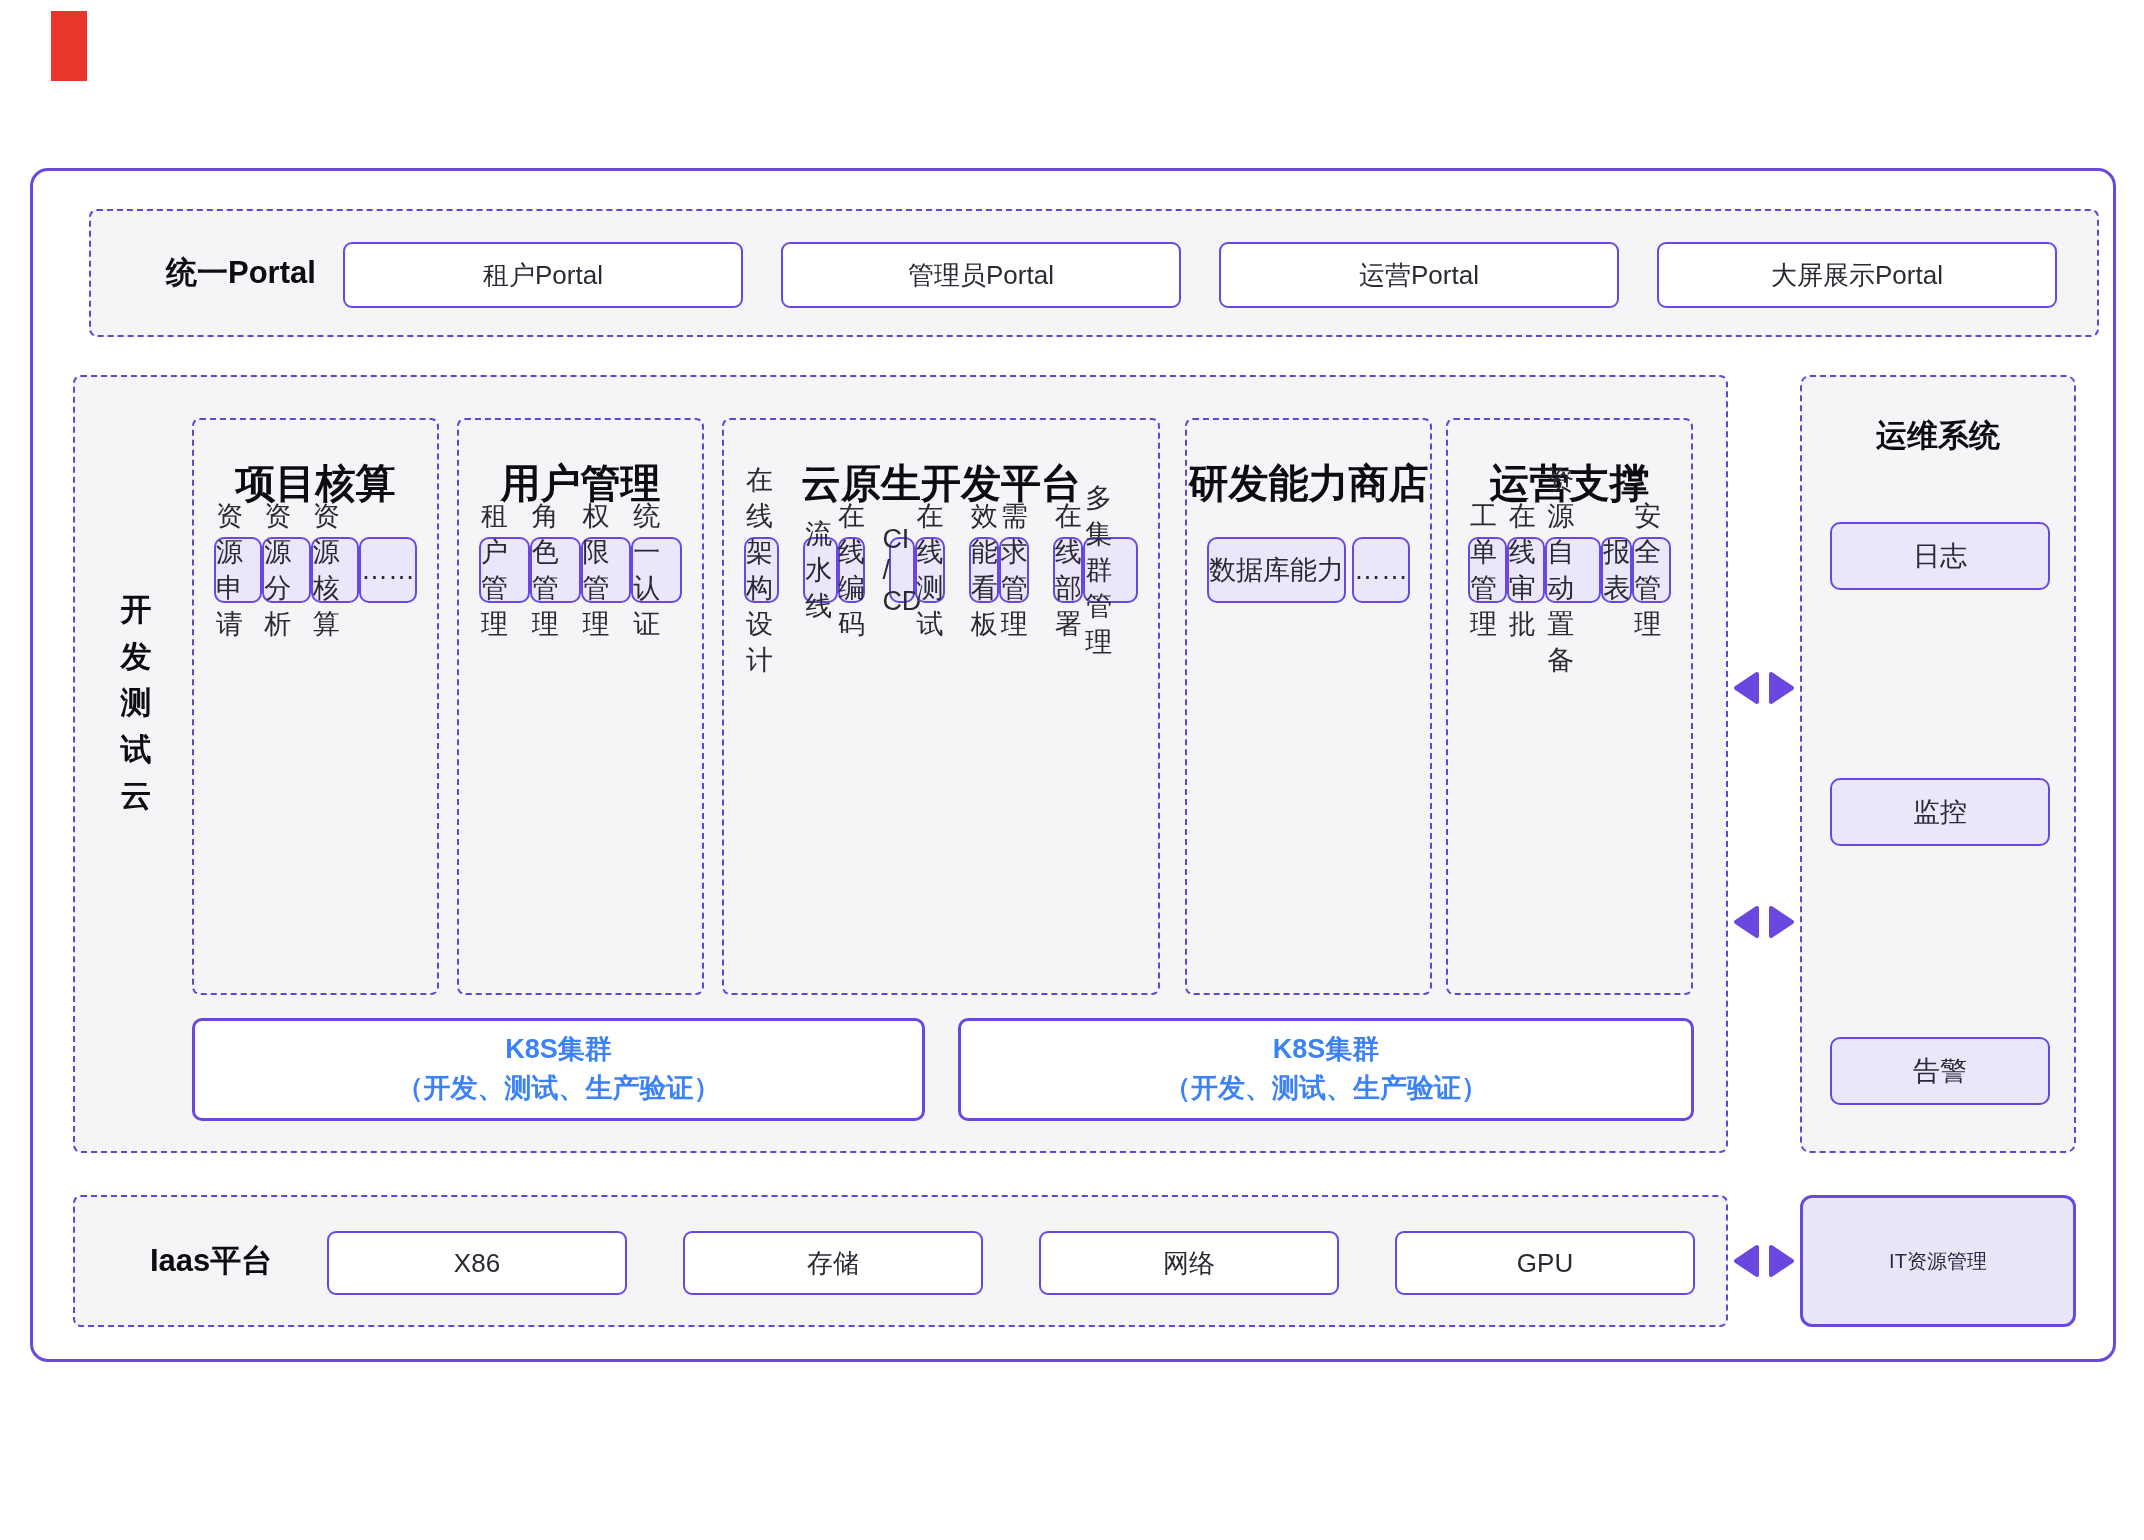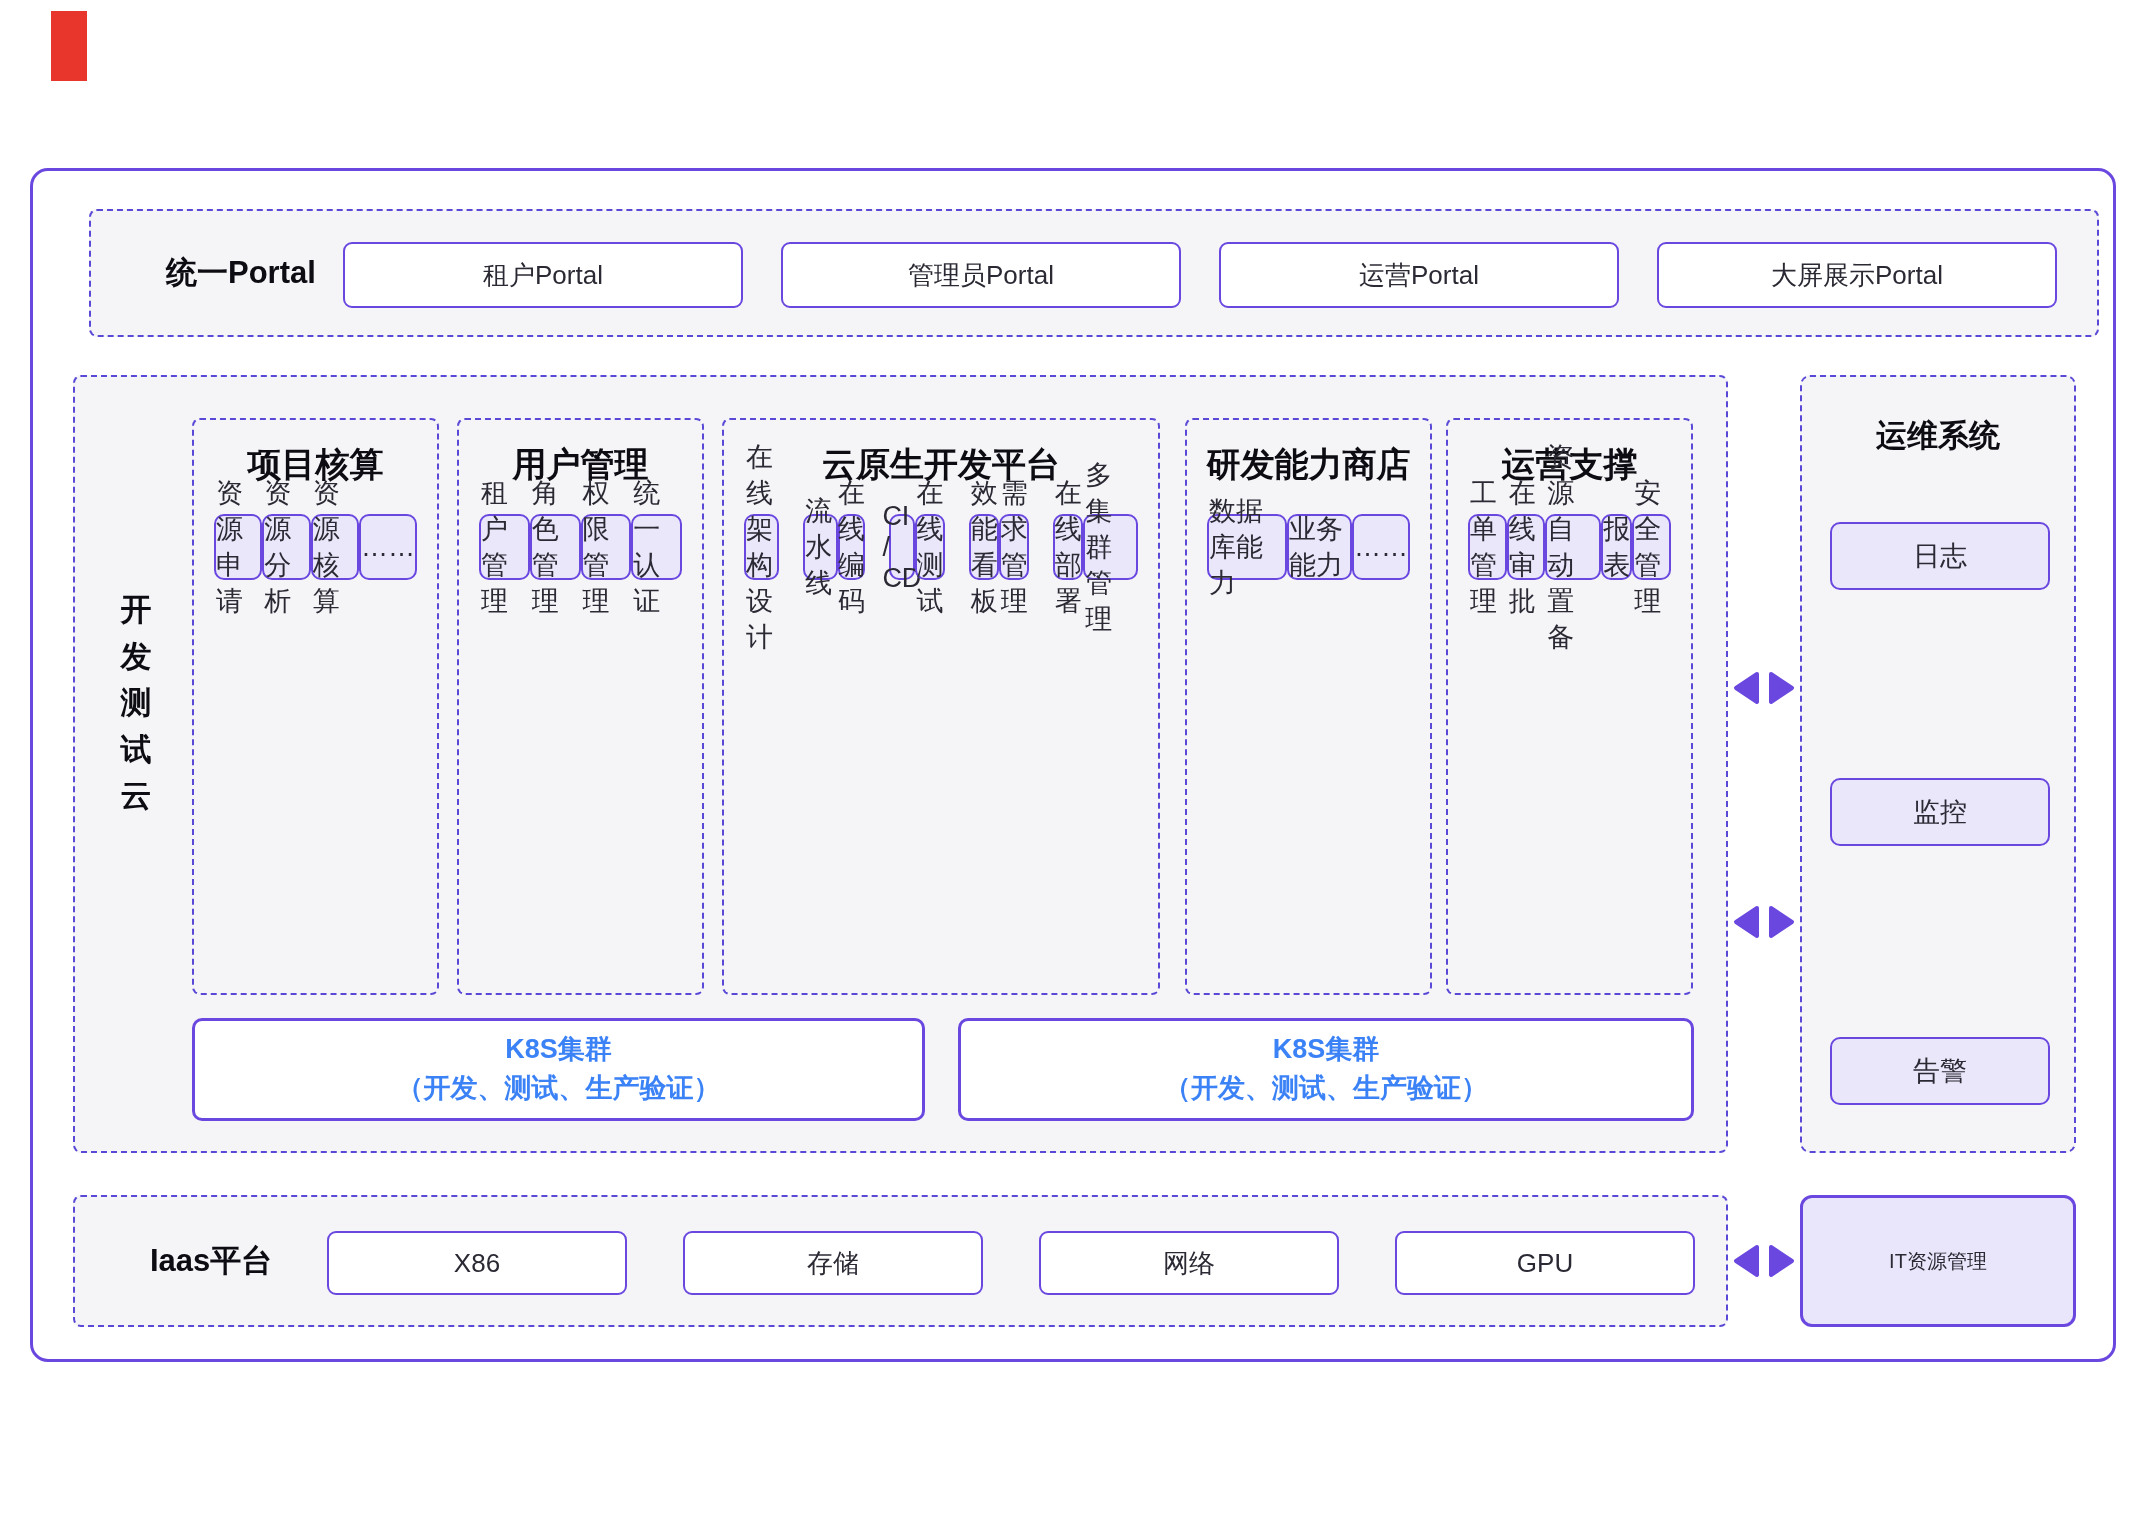--- a/index.html
+++ b/index.html
@@ -33,21 +33,21 @@
     word-break:break-all;text-align:center;
   }
   .columns{position:absolute;left:117px;top:41px;height:577px;display:flex;}
   .column{
     border:2px dashed #5a49d6;border-radius:8px;box-sizing:border-box;
     display:flex;flex-direction:column;
   }
   .col-narrow{width:247px;}
   .col-wide{width:438px;}
   .gap-a{margin-right:18px;} .gap-b{margin-right:25px;} .gap-c{margin-right:14px;}
-  .col-title{margin-top:22px;text-align:center;font-size:34px;font-weight:bold;color:#0d0c12;}
+  .col-title{margin-top:36px;text-align:center;font-size:40px;font-weight:bold;color:#0d0c12;}
   .col-items{
     flex:1;display:flex;justify-content:space-between;
     padding:26px 20px 22px 20px;
   }
   .item-box{
     height:66px;background:#eae7fb;border:2.5px solid #6a48e0;border-radius:10px;
     display:flex;align-items:center;justify-content:center;
     font-size:27px;color:#2b2933;box-sizing:border-box;
   }
   .pair-row{display:flex;justify-content:space-between;}
@@ -146,21 +146,20 @@
               <div class="item-box">在线部署</div>
             </div>
             <div class="item-box">多集群管理</div>
           </div>
         </div>
 
         <div class="column col-narrow gap-c">
           <div class="col-title">研发能力商店</div>
           <div class="col-items">
             <div class="item-box">数据库能力</div>
-            <div class="item-box">业务能力</div>
             <div class="item-box">……</div>
           </div>
         </div>
 
         <div class="column col-narrow">
           <div class="col-title">运营支撑</div>
           <div class="col-items">
             <div class="item-box">工单管理</div>
             <div class="item-box">在线审批</div>
             <div class="item-box">资源自动置备</div>

